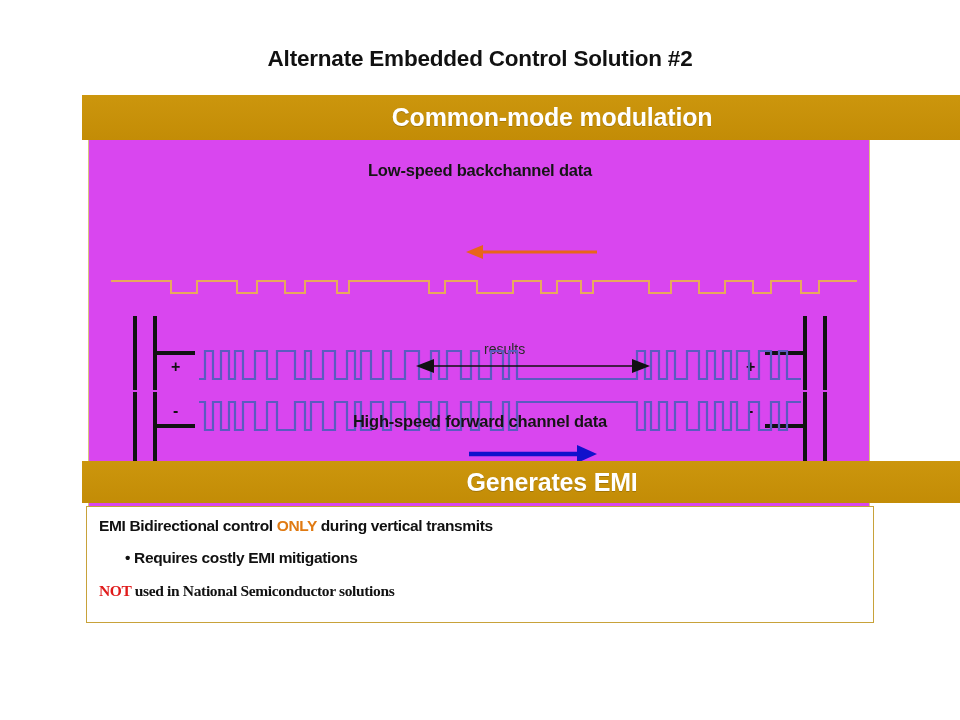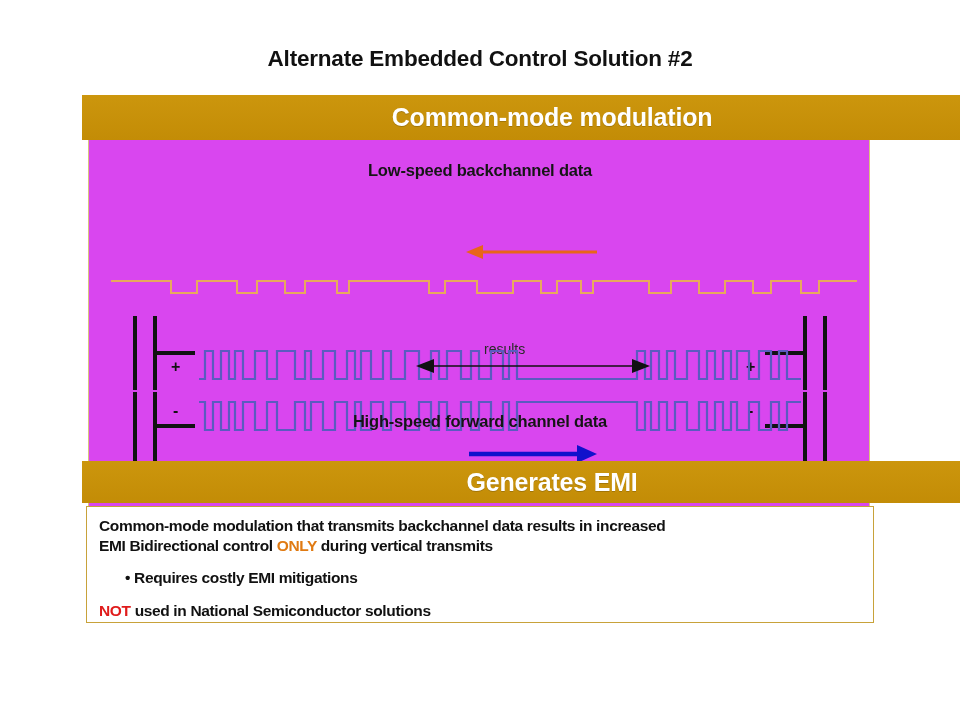--- a/index.html
+++ b/index.html
@@ -85,21 +85,21 @@
     font-weight: bold;
     color: #111111;
     line-height: 1.3;
     letter-spacing: -0.35px;
     white-space: nowrap;
   }
   .bb-line.bullet {
     margin-top: 12px;
     padding-left: 26px;
   }
-  .bb-line.notline { margin-top: 13px; }
+  .bb-line.notline { margin-top: 13px; font-family: Liberation Serif, serif; }
   .hl-only { color: #e07a12; text-align: right; }
   .hl-not  { color: #e01b1b; }
 
   
   .diagram {
     position: absolute;
     inset: 0;
   }
 
   .cap-label {
@@ -306,19 +306,18 @@
 
       <div class="txt-highspeed">High-speed forward channel data</div>
     </div>
   </div>
 
   <div class="gold-bar mid">
     <span>Generates EMI</span>
   </div>
 
   <div class="bottom-box">
-    <div class="bb-line">Common-mode modulation that transmits backchannel data results in increased</div>
     <div class="bb-line"><span>EMI Bidirectional control </span><span class="hl-only">ONLY</span><span> during vertical transmits</span></div>
     <div class="bb-line bullet">• Requires costly EMI mitigations</div>
     <div class="bb-line notline"><span class="hl-not">NOT</span><span> used in National Semiconductor solutions</span></div>
   </div>
 
 </div>
 
 </body></html>

